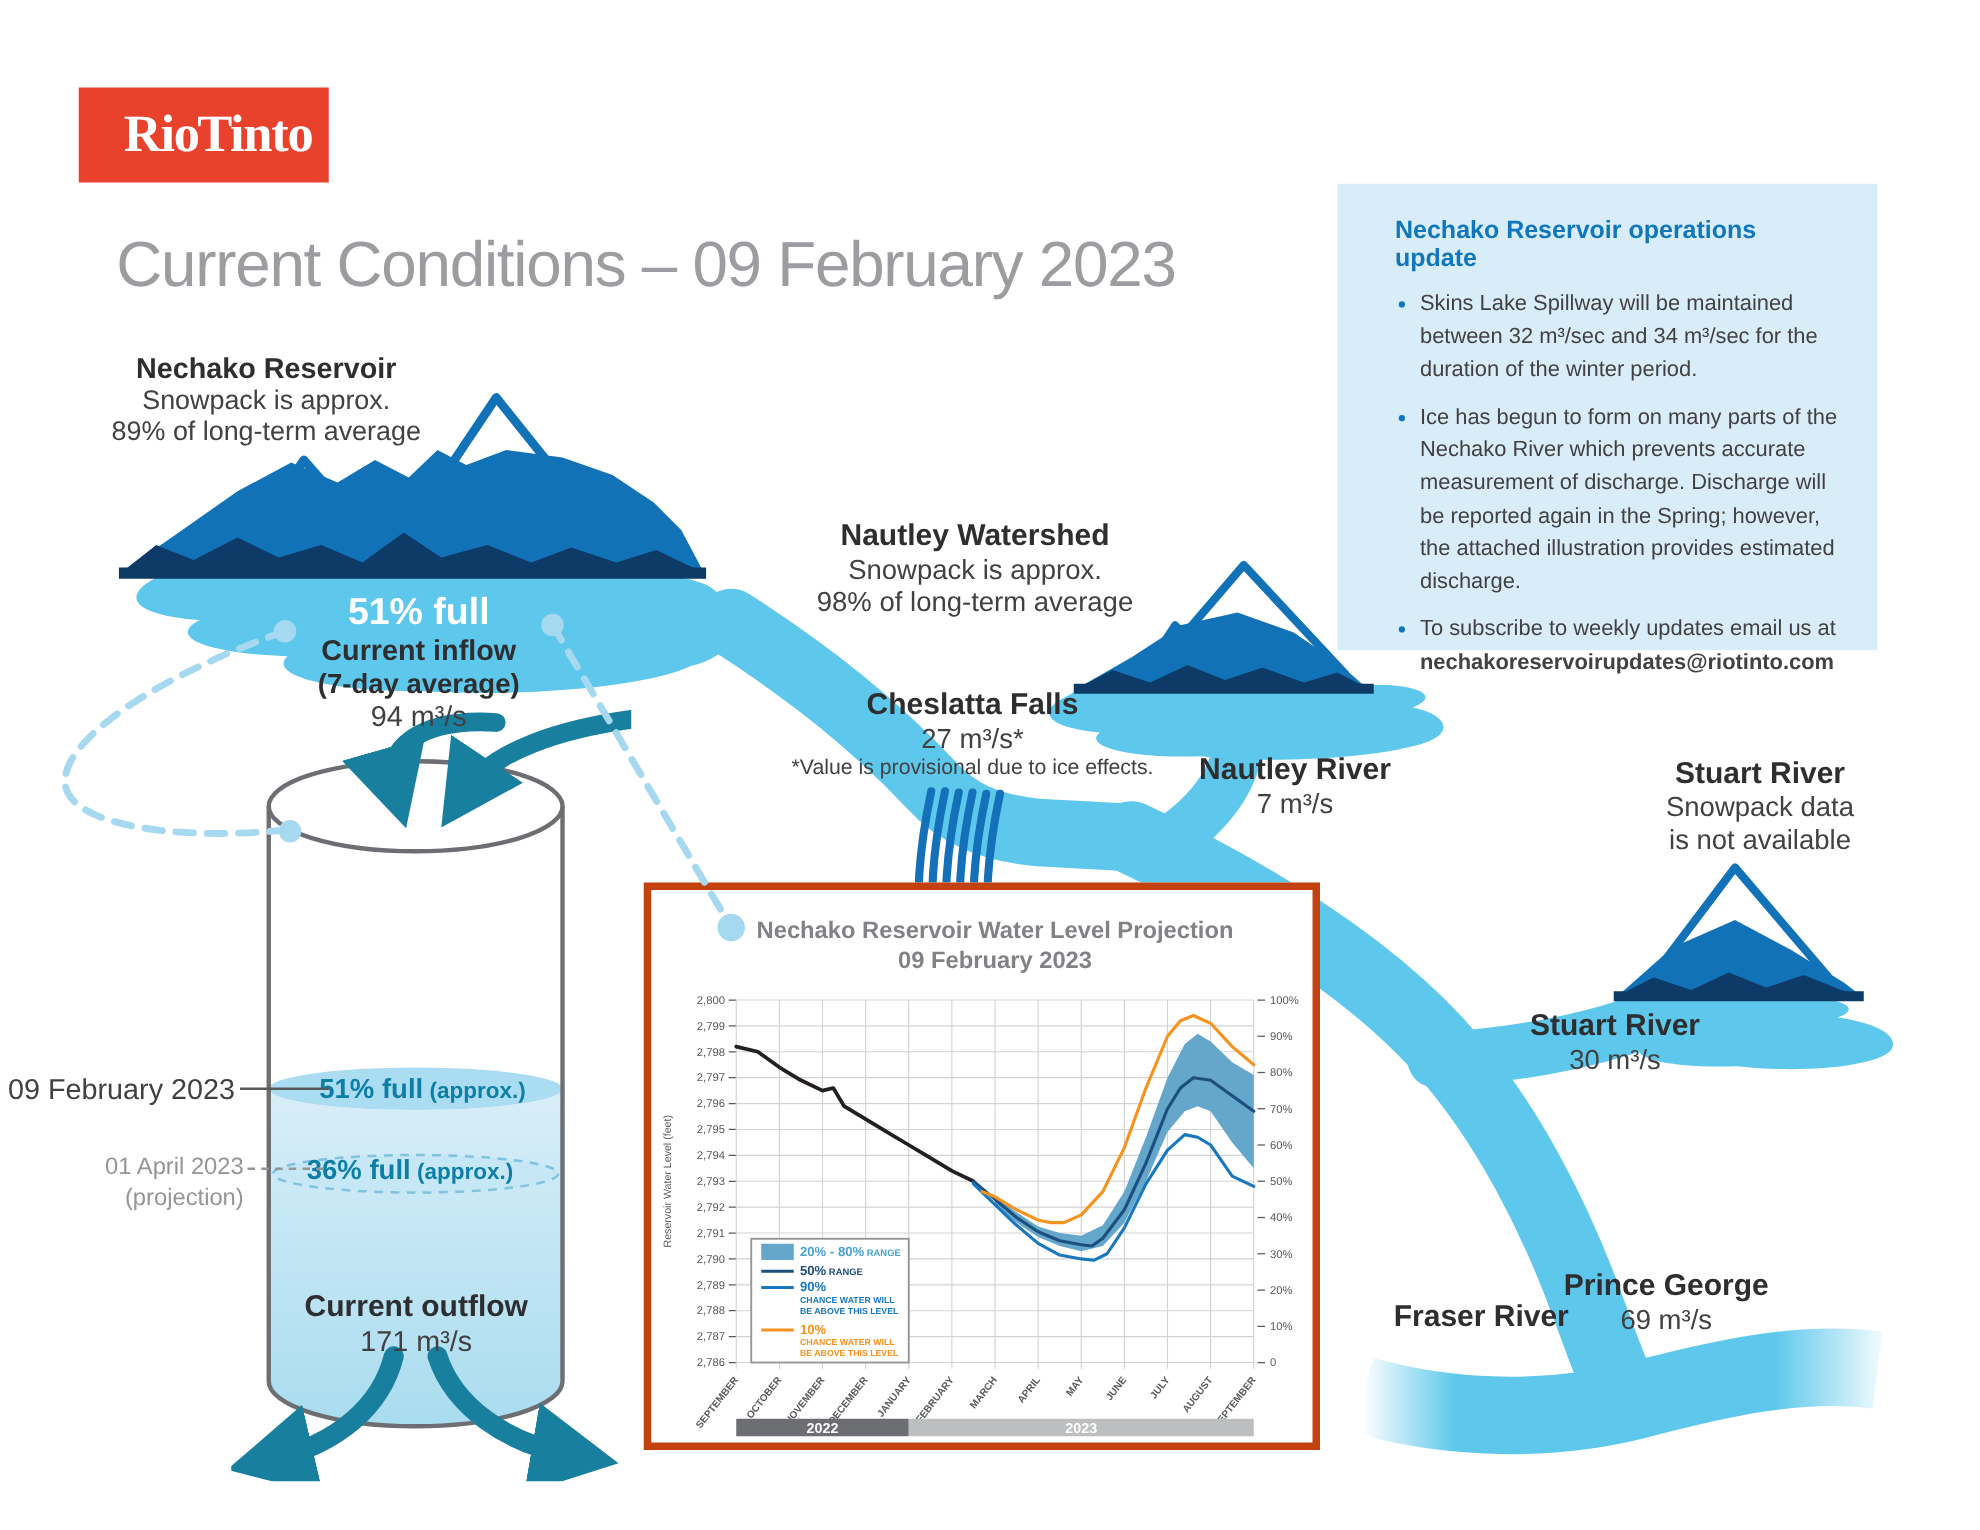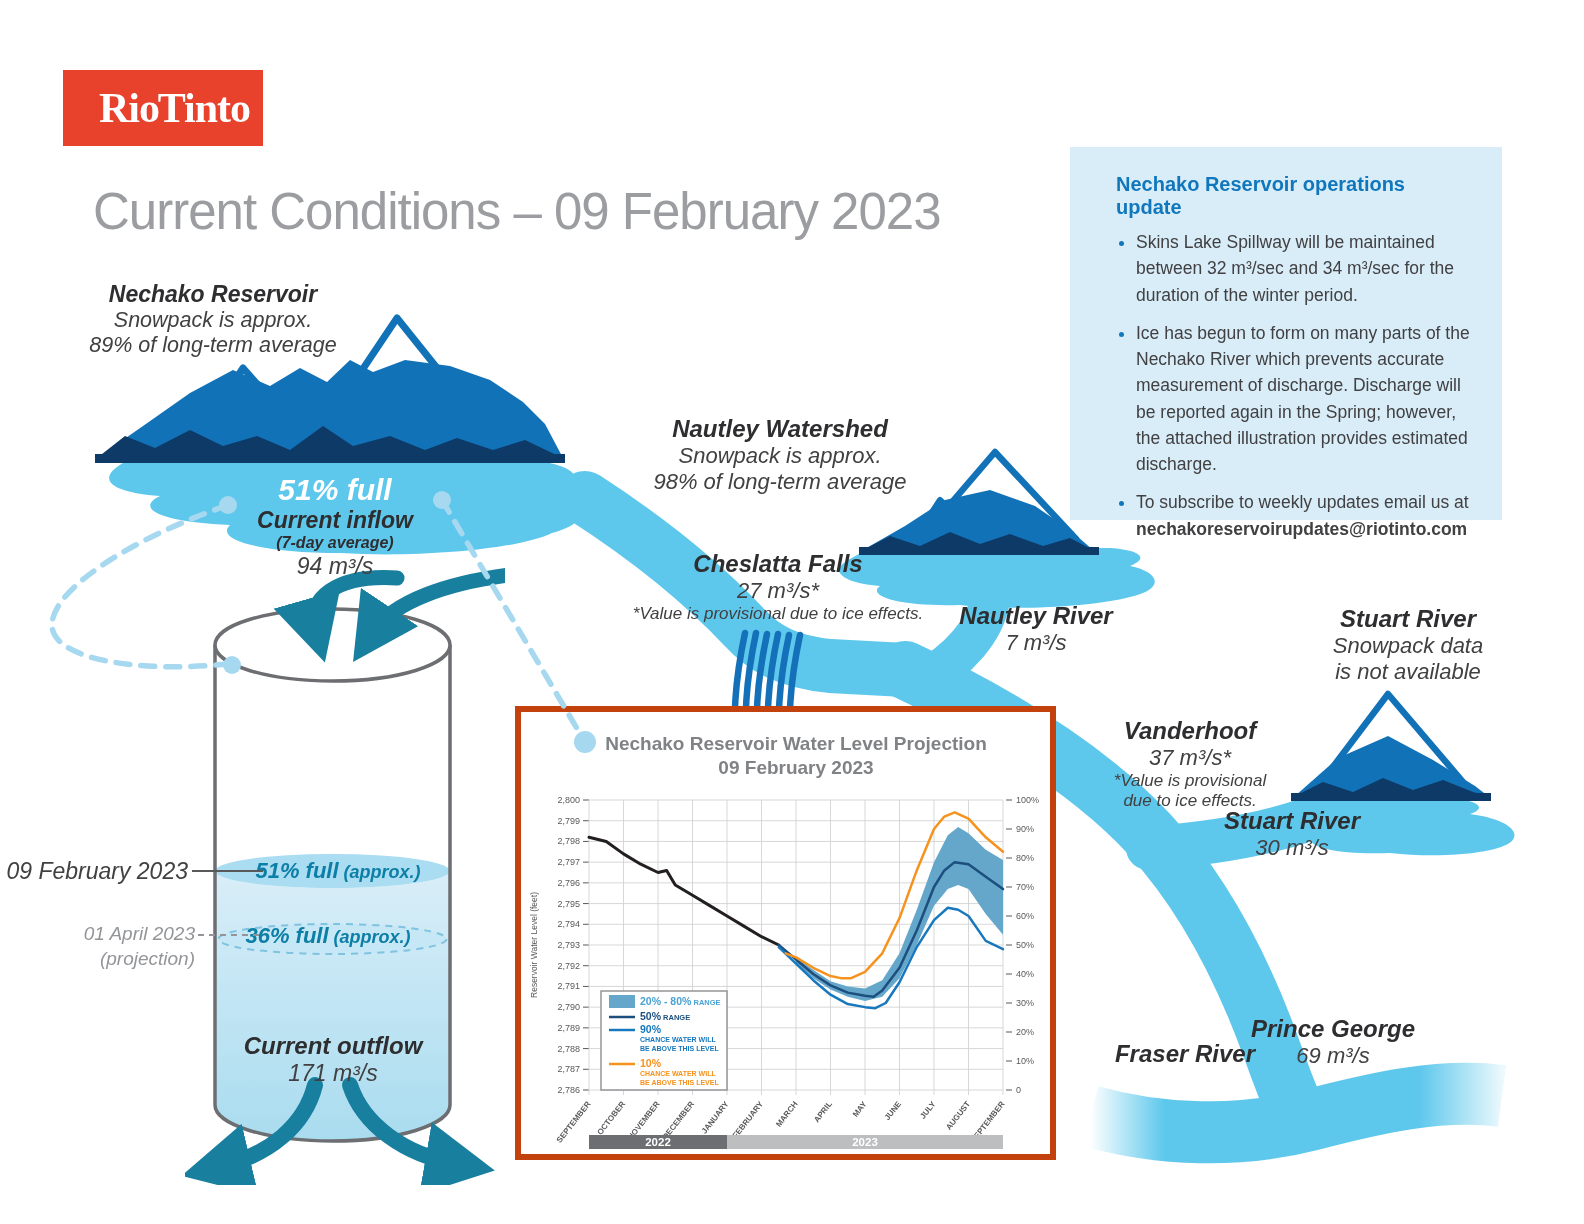--- a/index.html
+++ b/index.html
@@ -8,21 +8,21 @@
   .layer{position:absolute;left:0;top:0;}
   
   .logo{position:absolute;left:63px;top:70px;width:200px;height:76px;background:#e8412c;
         display:flex;align-items:center;padding-left:36px;box-sizing:border-box;}
   .logo span{font-family:"Liberation Serif",serif;font-weight:700;color:#fff;font-size:42px;
              letter-spacing:-1px;word-spacing:-10px;}
   
   .page-title{position:absolute;left:93px;top:182px;font-size:51px;color:#9b9da0;
               letter-spacing:-1px;white-space:nowrap;}
   
-  .lbl{position:absolute;text-align:center;line-height:1.18;font-style:italic;}
+  .lbl{position:absolute;text-align:center;line-height:1.18;}
   .lbl .b{font-weight:700;font-size:24px;color:#2e2e30;}
   .lbl .n{font-size:22px;color:#414042;}
   .lbl .fn{font-size:17px;color:#414042;}
   .white-big{font-weight:700;font-size:30px;color:#ffffff;}
   .teal{color:#0d7fa6;font-weight:700;font-size:22px;}
   .teal .small{font-size:18px;}
   .right-align{text-align:right;}
   .gray{color:#939598;}
   
   .update-box{position:absolute;left:1070px;top:147px;width:432px;height:373px;background:#d9edf8;
@@ -150,21 +150,21 @@
     <div class="b" style="font-size:23px">Nechako Reservoir</div>
     <div class="n" style="font-size:21.5px">Snowpack is approx.</div>
     <div class="n" style="font-size:21.5px">89% of long-term average</div>
   </div>
 
   <div class="lbl" style="left:185px;top:472px;width:300px;z-index:6">
     <div class="white-big">51% full</div>
   </div>
   <div class="lbl" style="left:185px;top:507px;width:300px;z-index:6">
     <div class="b" style="font-size:23px">Current inflow</div>
-    <div class="b" style="font-size:16px">(7-day average)</div>
+    <div class="b" style="font-size:22px">(7-day average)</div>
     <div class="n" style="font-size:23px">94 m³/s</div>
   </div>
 
   <div class="lbl" style="left:620px;top:415px;width:320px;z-index:6">
     <div class="b">Nautley Watershed</div>
     <div class="n">Snowpack is approx.</div>
     <div class="n">98% of long-term average</div>
   </div>
 
   <div class="lbl" style="left:588px;top:550px;width:380px;z-index:6">
@@ -177,26 +177,20 @@
     <div class="b">Nautley River</div>
     <div class="n">7 m³/s</div>
   </div>
 
   <div class="lbl" style="left:1278px;top:605px;width:260px;z-index:6">
     <div class="b">Stuart River</div>
     <div class="n">Snowpack data</div>
     <div class="n">is not available</div>
   </div>
 
-  <div class="lbl" style="left:1060px;top:717px;width:260px;z-index:6">
-    <div class="b">Vanderhoof</div>
-    <div class="n">37 m³/s*</div>
-    <div class="fn">*Value is provisional</div>
-    <div class="fn">due to ice effects.</div>
-  </div>
 
   <div class="lbl" style="left:1162px;top:807px;width:260px;z-index:6">
     <div class="b">Stuart River</div>
     <div class="n">30 m³/s</div>
   </div>
 
   <div class="lbl" style="left:1203px;top:1015px;width:260px;z-index:6">
     <div class="b">Prince George</div>
     <div class="n">69 m³/s</div>
   </div>

